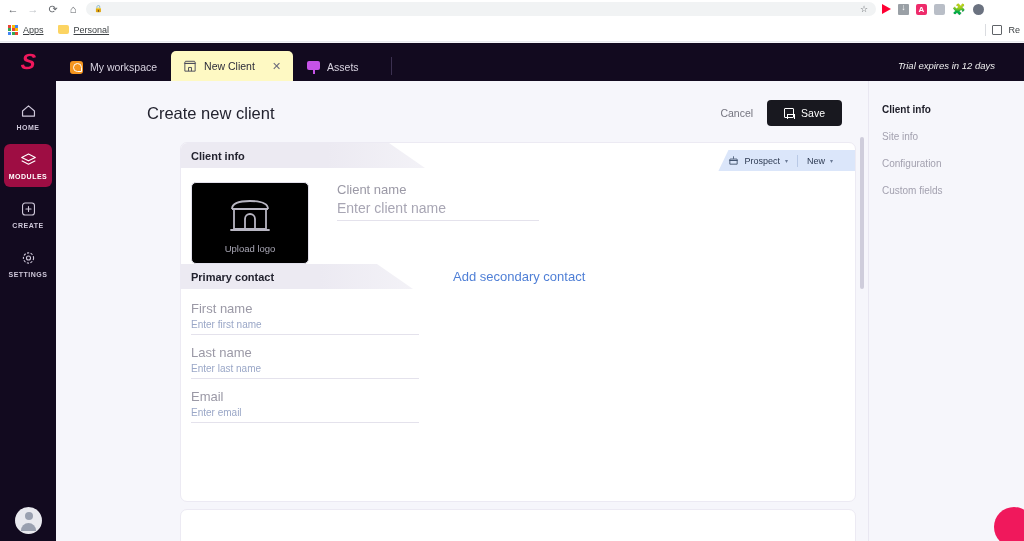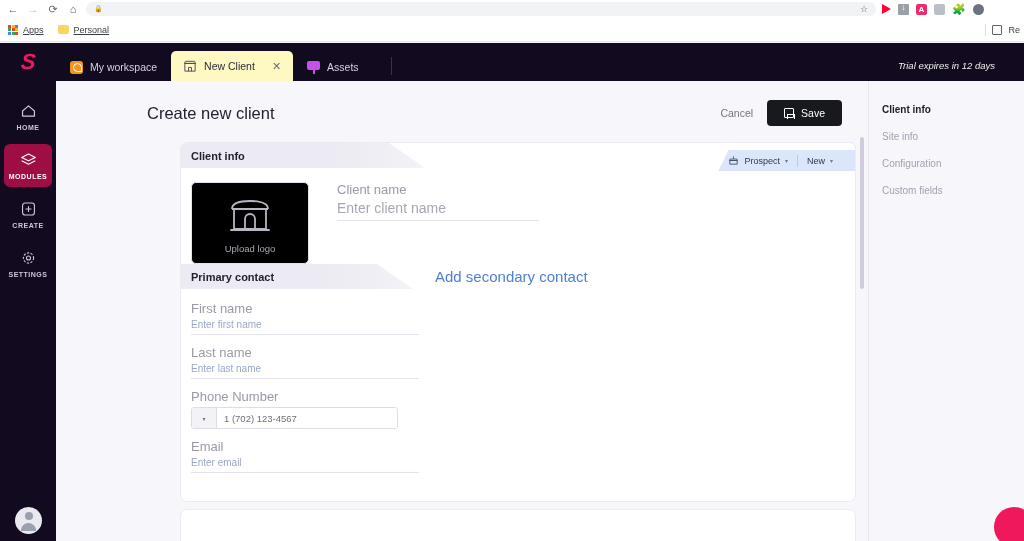--- a/index.html
+++ b/index.html
@@ -183,21 +183,21 @@
     border: none; border-bottom: 1px solid #e4e2ec; background: transparent;
     font-family: inherit; outline: none; padding: 0 0 4px 0; display: block;
   }
   .field-input::placeholder { color: #9aa7c7; }
   .client-name-input { width: 202px; font-size: 14px; }
   .client-name-input::placeholder { color: #a8a6b4; }
   .contact-input { width: 228px; font-size: 10px; }
 
   .sub-head-row { display: flex; align-items: center; }
   .add-secondary {
-    font-size: 15px; color: #4f7fd6; margin-left: 22px; cursor: pointer;
+    font-size: 13px; color: #4f7fd6; margin-left: 40px; cursor: pointer;
   }
   .contact-fields { padding: 12px 0 0 10px; display: flex; flex-direction: column; gap: 10px; }
   .phone-wrap { display: flex; align-items: stretch; border: 1px solid #dedce8;
                 border-radius: 3px; width: 207px; height: 22px; overflow: hidden; }
   .phone-cc { width: 25px; background: #f3f2f7; border-right: 1px solid #dedce8;
               display: flex; align-items: center; justify-content: center; cursor: pointer; }
   .phone-input { flex: 1; border: none; outline: none; font-family: inherit;
                  font-size: 9.5px; padding-left: 7px; background: #fff; }
   .phone-input::placeholder { color: #6f6f7c; }
 
@@ -410,29 +410,20 @@
       <div class="field">
         <div class="field-label">First name</div>
         <input class="field-input contact-input" placeholder="Enter first name" style="">
       </div>
 
       <div class="field">
         <div class="field-label">Last name</div>
         <input class="field-input contact-input" placeholder="Enter last name" style="">
       </div>
 
-      <div class="field">
-        <div class="field-label">Phone Number</div>
-        <div class="phone-wrap">
-          <div class="phone-cc">
-            <span class="caret">▾</span>
-          </div>
-          <input class="phone-input" placeholder="1 (702) 123-4567" style="">
-        </div>
-      </div>
 
       <div class="field">
         <div class="field-label">Email</div>
         <input class="field-input contact-input" placeholder="Enter email" style="">
       </div>
     </div>
   </div>
 
   <div class="card second"></div>
 

